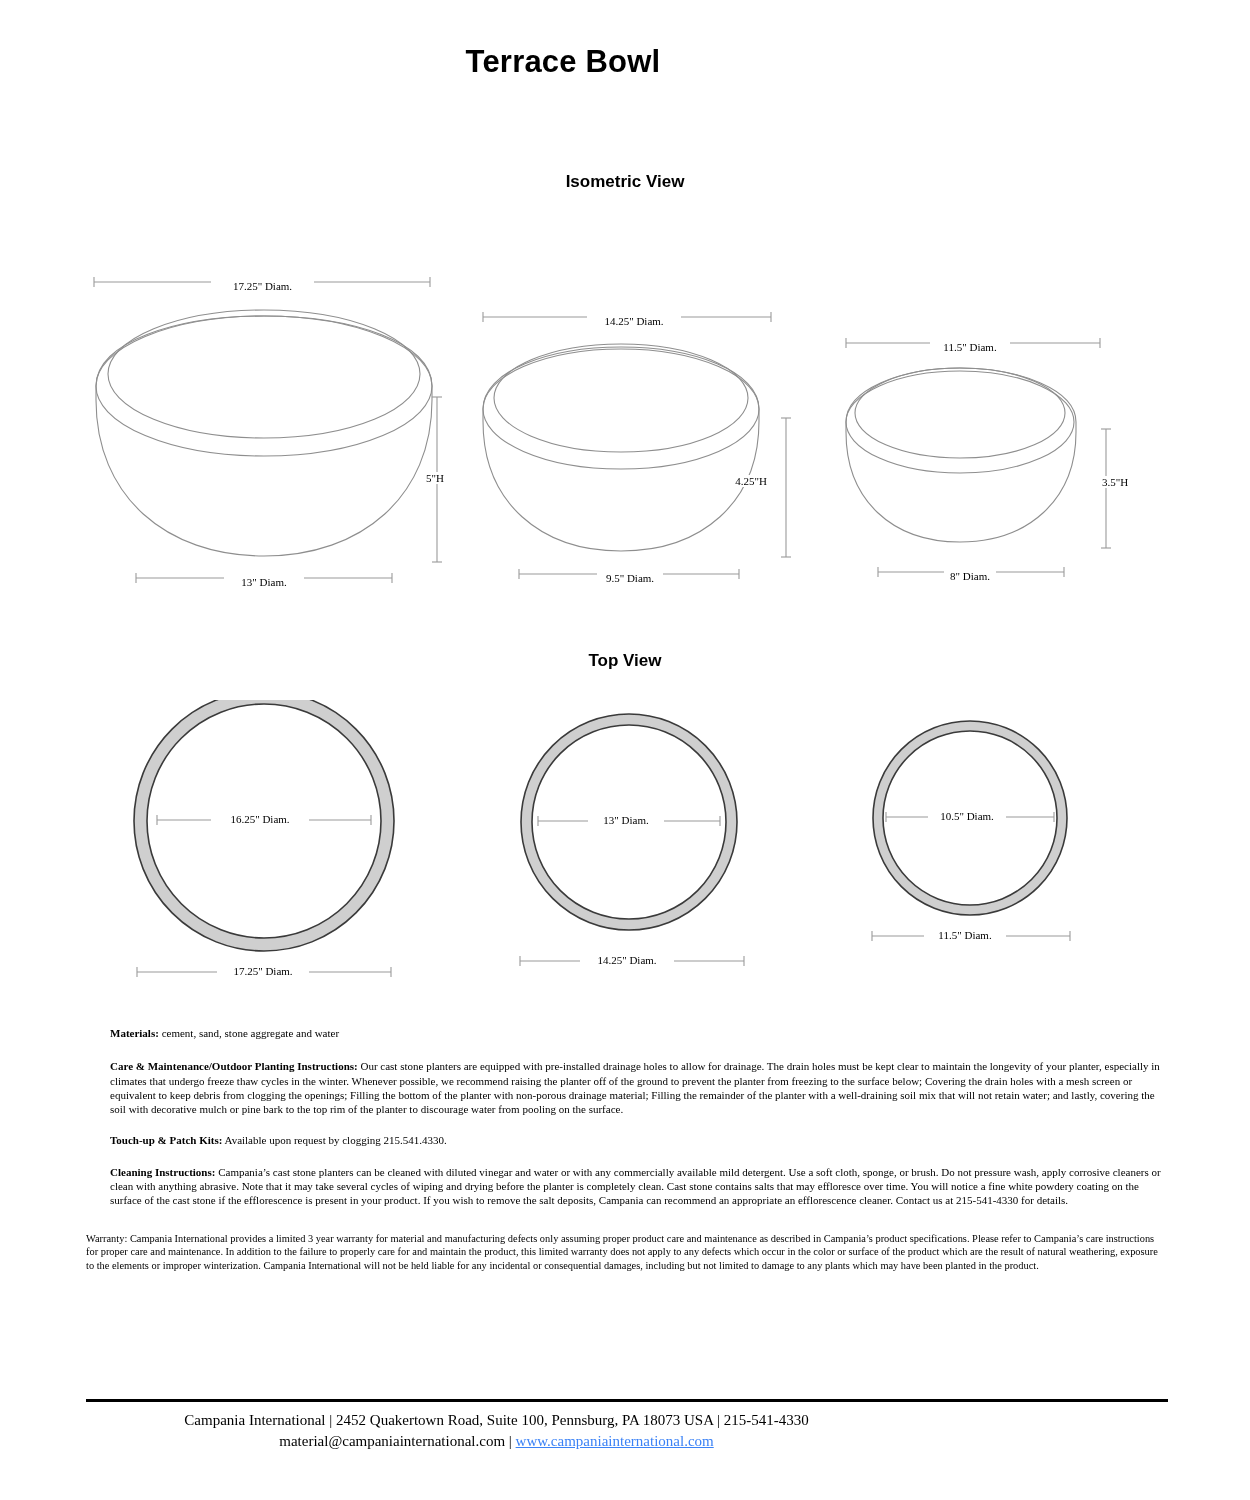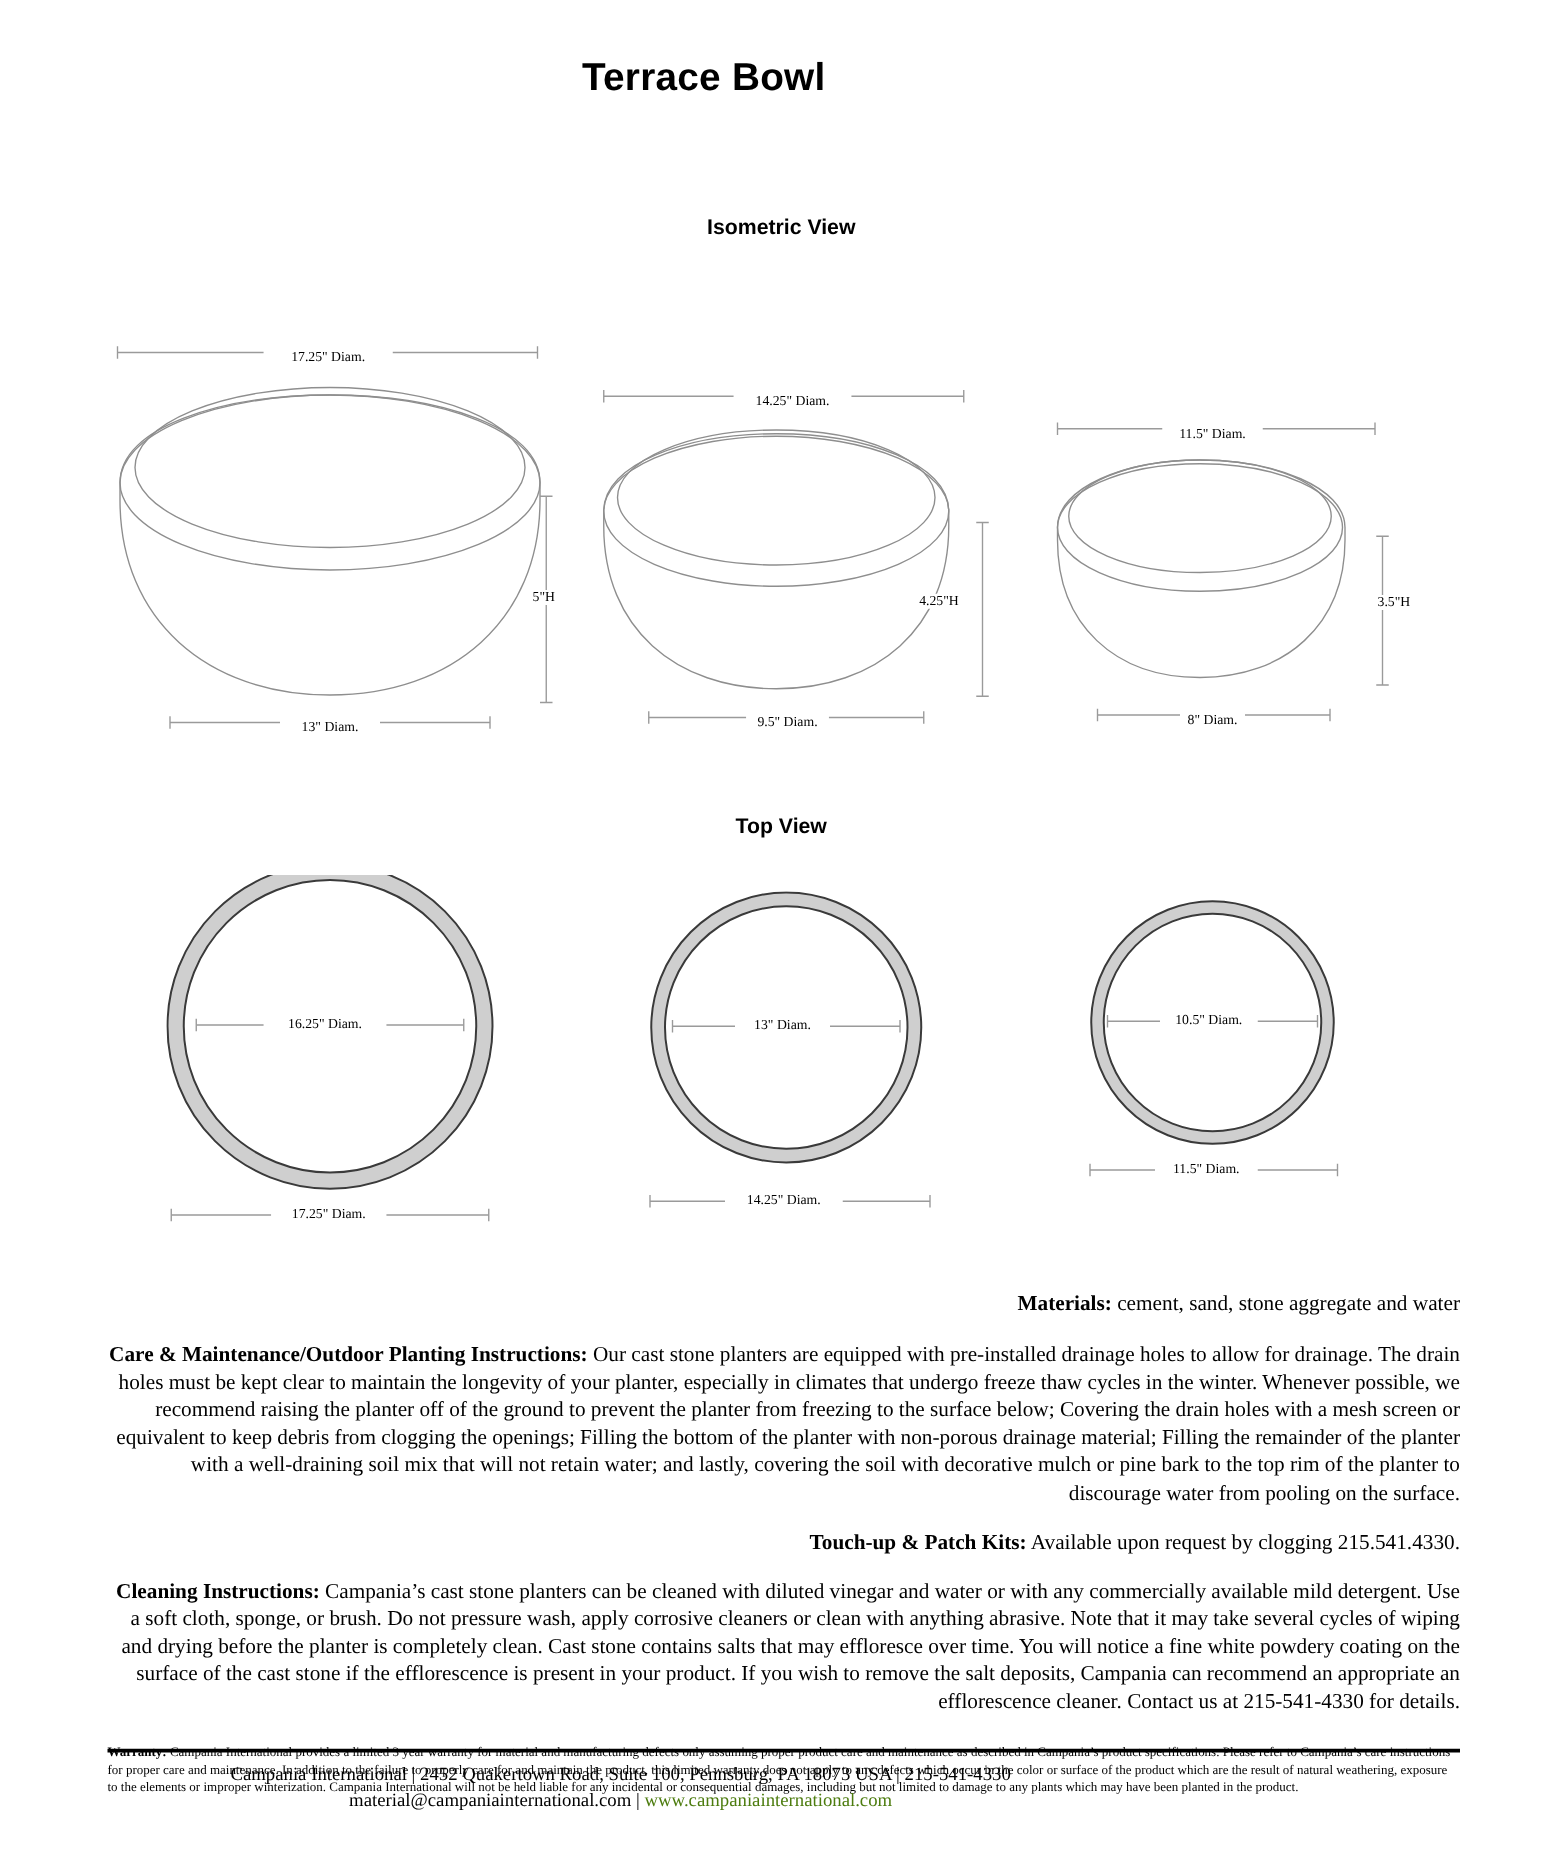--- a/index.html
+++ b/index.html
@@ -60,38 +60,39 @@
 
   
   #content {
     position: absolute;
     left: 86px;
     top: 1015px;
     width: 1082px;
     font-family: "Liberation Serif", serif;
   }
   .para {
-    font-size: 17px;
+    font-size: 11px;
     line-height: 1.30;
     margin-bottom: 17px;
-    text-align: right;
+    text-align: left;
+    margin-left: 24px;
   }
   .para .lead {
     font-weight: bold;
   }
   #materials-para { margin-bottom: 19px; }
 
   #warranty-para {
     font-size: 10.4px;
     line-height: 1.32;
     font-family: "Liberation Serif", serif;
     margin-top: 24px;
     margin-bottom: 0;
   }
-  #warranty-para .lead { font-weight: bold; }
+  #warranty-para .lead { font-weight: normal; }
 
   
   #footer-rule {
     position: absolute;
     left: 86px;
     top: 1399px;
     width: 1082px;
     height: 3px;
     background: #000000;
   }
@@ -99,21 +100,22 @@
     position: absolute;
     left: 0;
     top: 1410px;
     width: 993px;
     text-align: center;
     font-family: "Liberation Serif", serif;
     font-size: 15px;
     line-height: 1.40;
   }
   #footer-link {
-    color: #4d7c0f;
+    color: #3b82f6;
+    text-decoration: underline;
   }
 </style>
 </head>
 <body>
 
 <div id="page-title">Terrace Bowl</div>
 
 <div class="section-header" id="isometric-header">Isometric View</div>
 
 <div id="isometric-view">

